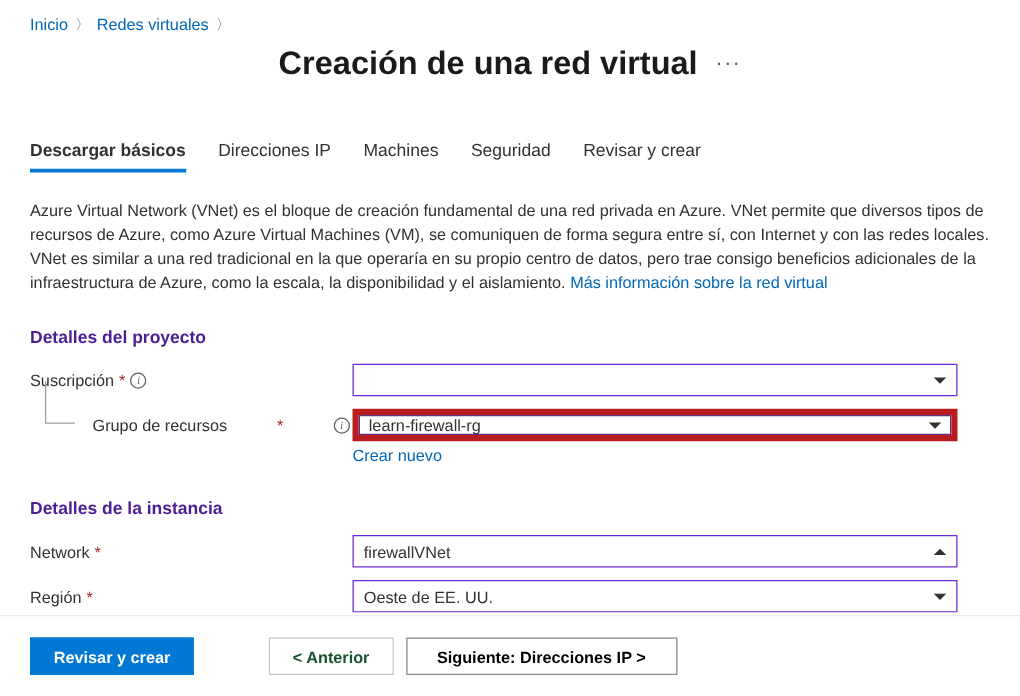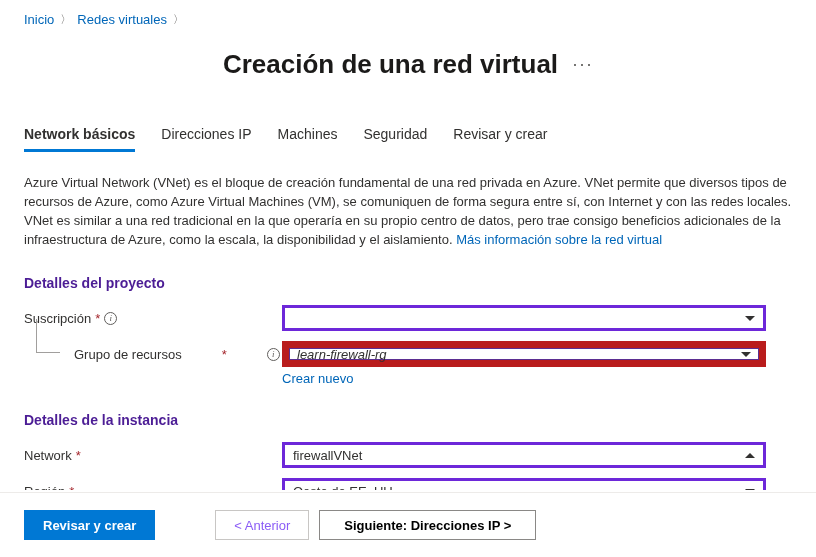--- a/index.html
+++ b/index.html
@@ -13,21 +13,21 @@
       position: relative;
       overflow: hidden;
     }
     .content-area {
       padding: 12px 24px 0 24px;
       height: 490px;
       overflow: hidden;
     }
     .breadcrumb {
       font-size: 13px;
-      margin-bottom: 22px;
+      margin-bottom: 8px;
       display: flex;
       align-items: center;
       gap: 6px;
     }
     .breadcrumb a { color: #0066b8; text-decoration: none; cursor: pointer; }
     .breadcrumb .chev { color: #605e5c; font-size: 11px; }
     h1 {
       font-size: 26px;
       font-weight: 600;
       color: #1b1a19;
@@ -106,30 +106,30 @@
       justify-content: center;
       color: #605e5c;
       font-style: italic;
       font-family: Georgia, serif;
       line-height: 1;
     }
     .field-control { flex: 1; max-width: 484px; }
     .select-box {
       width: 100%;
       height: 26px;
-      border: 3px solid #6d28d9;
+      border: 1px solid #6d28d9;
       background: #fff;
       display: flex;
       align-items: center;
       justify-content: space-between;
       padding: 0 8px;
       font-size: 13px;
       cursor: pointer;
     }
-    .select-box.highlight { border: 7px solid #b91c1c; box-shadow: inset 0 0 0 1px #5b2e91; font-style: italic; }
+    .select-box.highlight { border: 5px solid #b91c1c; box-shadow: inset 0 0 0 1px #5b2e91; }
     .select-box .caret {
       width: 0; height: 0;
       border-left: 5px solid transparent;
       border-right: 5px solid transparent;
       border-top: 5px solid #323130;
     }
     .select-box .caret.open {
       border-top: none;
       border-bottom: 5px solid #323130;
     }
@@ -164,23 +164,24 @@
       align-items: center;
       justify-content: center;
     }
     .btn.primary {
       background: #0078d4;
       border-color: #0078d4;
       color: #fff;
       font-weight: 600;
     }
     .btn.disabled {
-      color: #8b5cf6;
+      color: #14532d;
       border-color: #c8c6c4;
       cursor: default;
+      font-weight: bold;
     }
     .btn.next {
       font-weight: 600;
       padding: 0 24px;
     }
     .footer-spacer { width: 40px; }
     .footer-link {
       margin-left: auto;
       color: #0066b8;
       text-decoration: none;
@@ -199,21 +200,21 @@
     <a>Redes virtuales</a>
     <span class="chev">〉</span>
   </div>
 
   <h1>
     <span>Creación de una red virtual</span>
     <span class="ellipsis">···</span>
   </h1>
 
   <div class="tabs">
-    <div class="tab active">Network básicos</div>
+    <div class="tab active">Descargar básicos</div>
     <div class="tab">Direcciones IP</div>
     <div class="tab">Machines</div>
     <div class="tab">Seguridad</div>
     <div class="tab">Revisar y crear</div>
   </div>
 
   <div class="description">
     <span>Azure Virtual Network (VNet) es el bloque de creación fundamental de una red privada en Azure. VNet permite que diversos tipos de recursos de Azure, como Azure Virtual Machines (VM), se comuniquen de forma segura entre sí, con Internet y con las redes locales. VNet es similar a una red tradicional en la que operaría en su propio centro de datos, pero trae consigo beneficios adicionales de la infraestructura de Azure, como la escala, la disponibilidad y el aislamiento. </span><a>Más información sobre la red virtual</a>
   </div>
 

